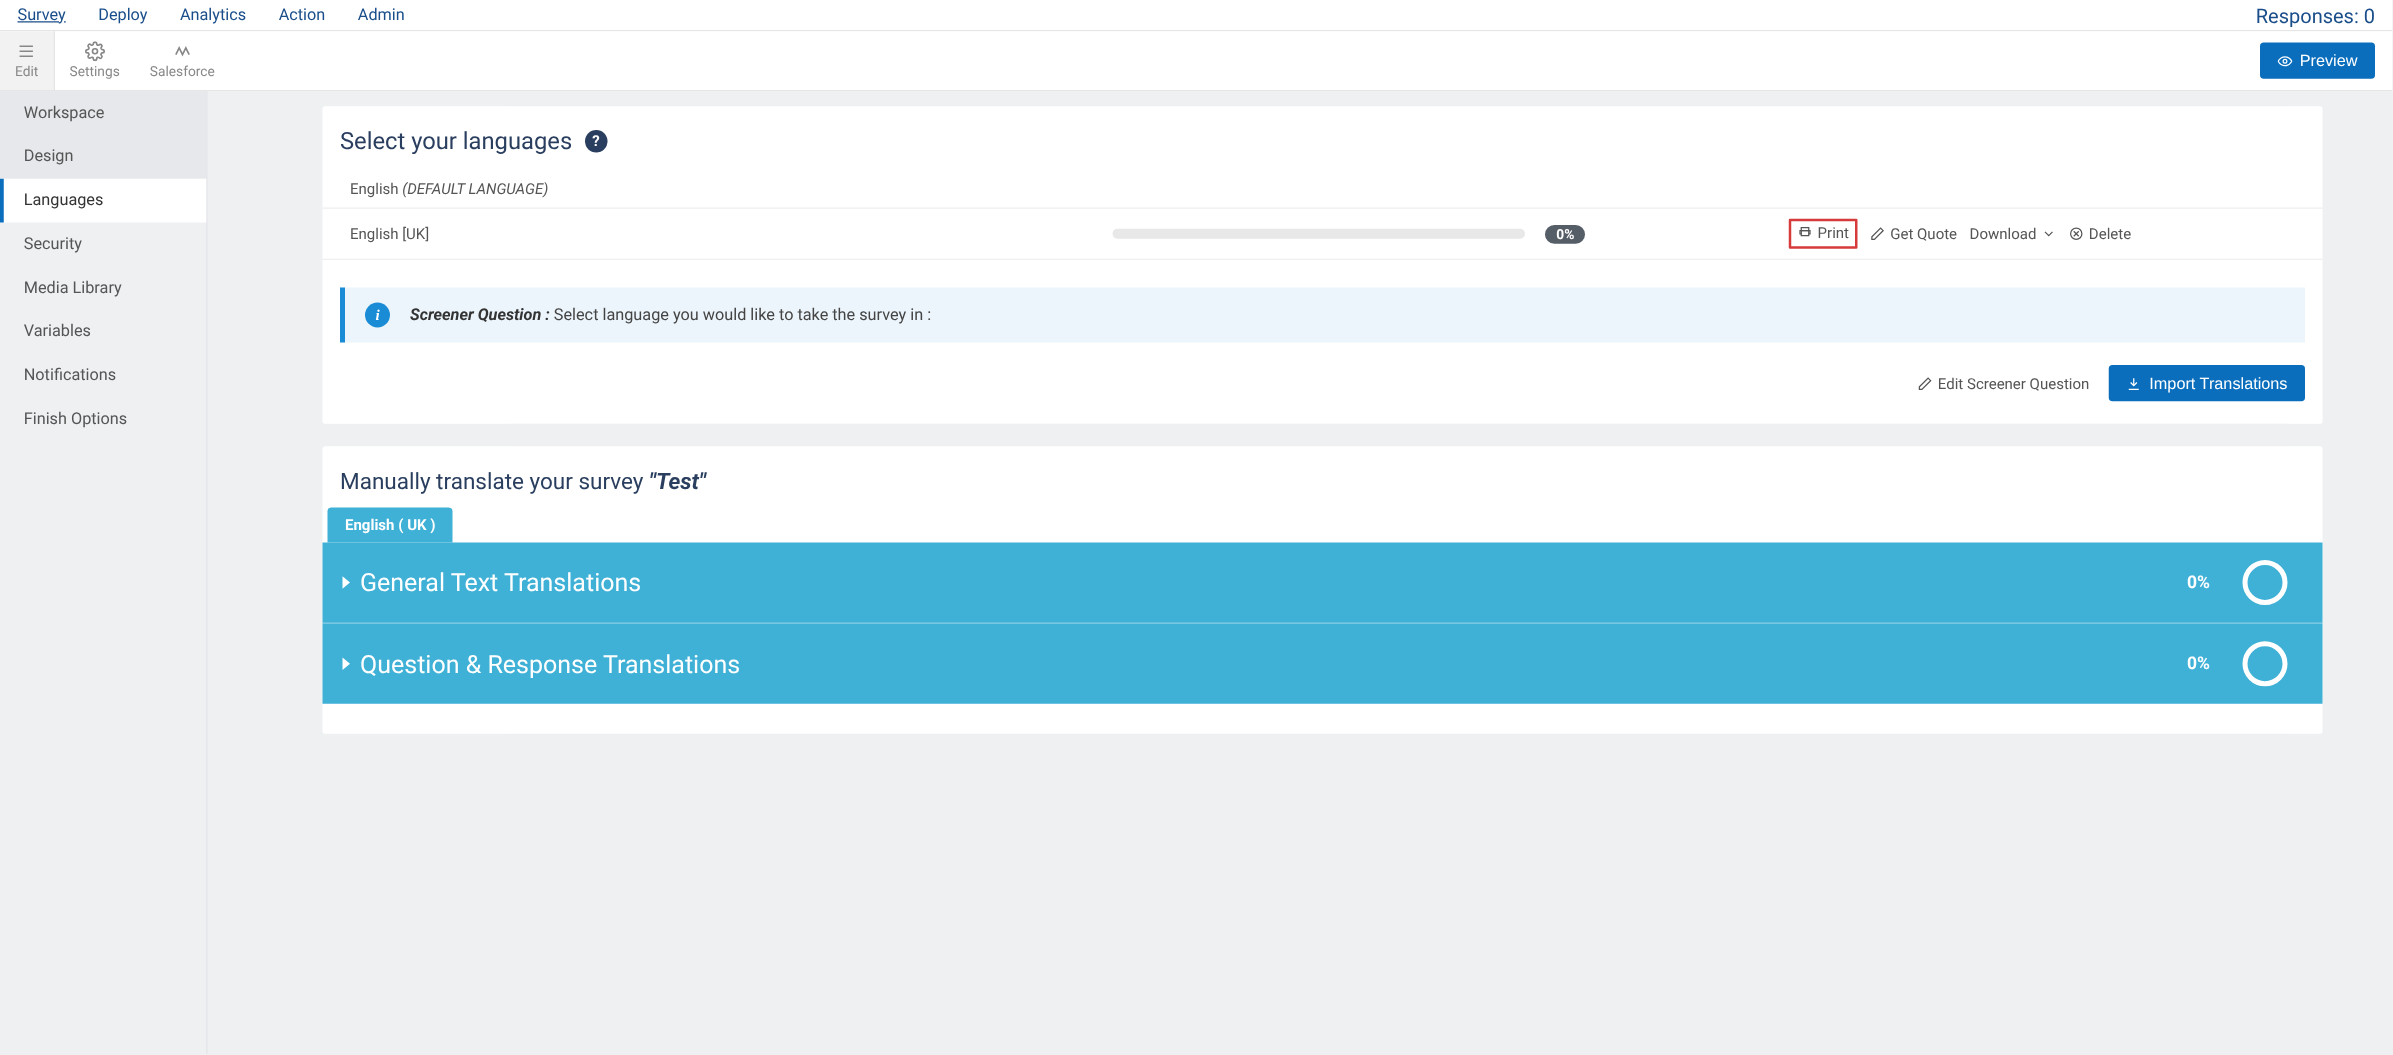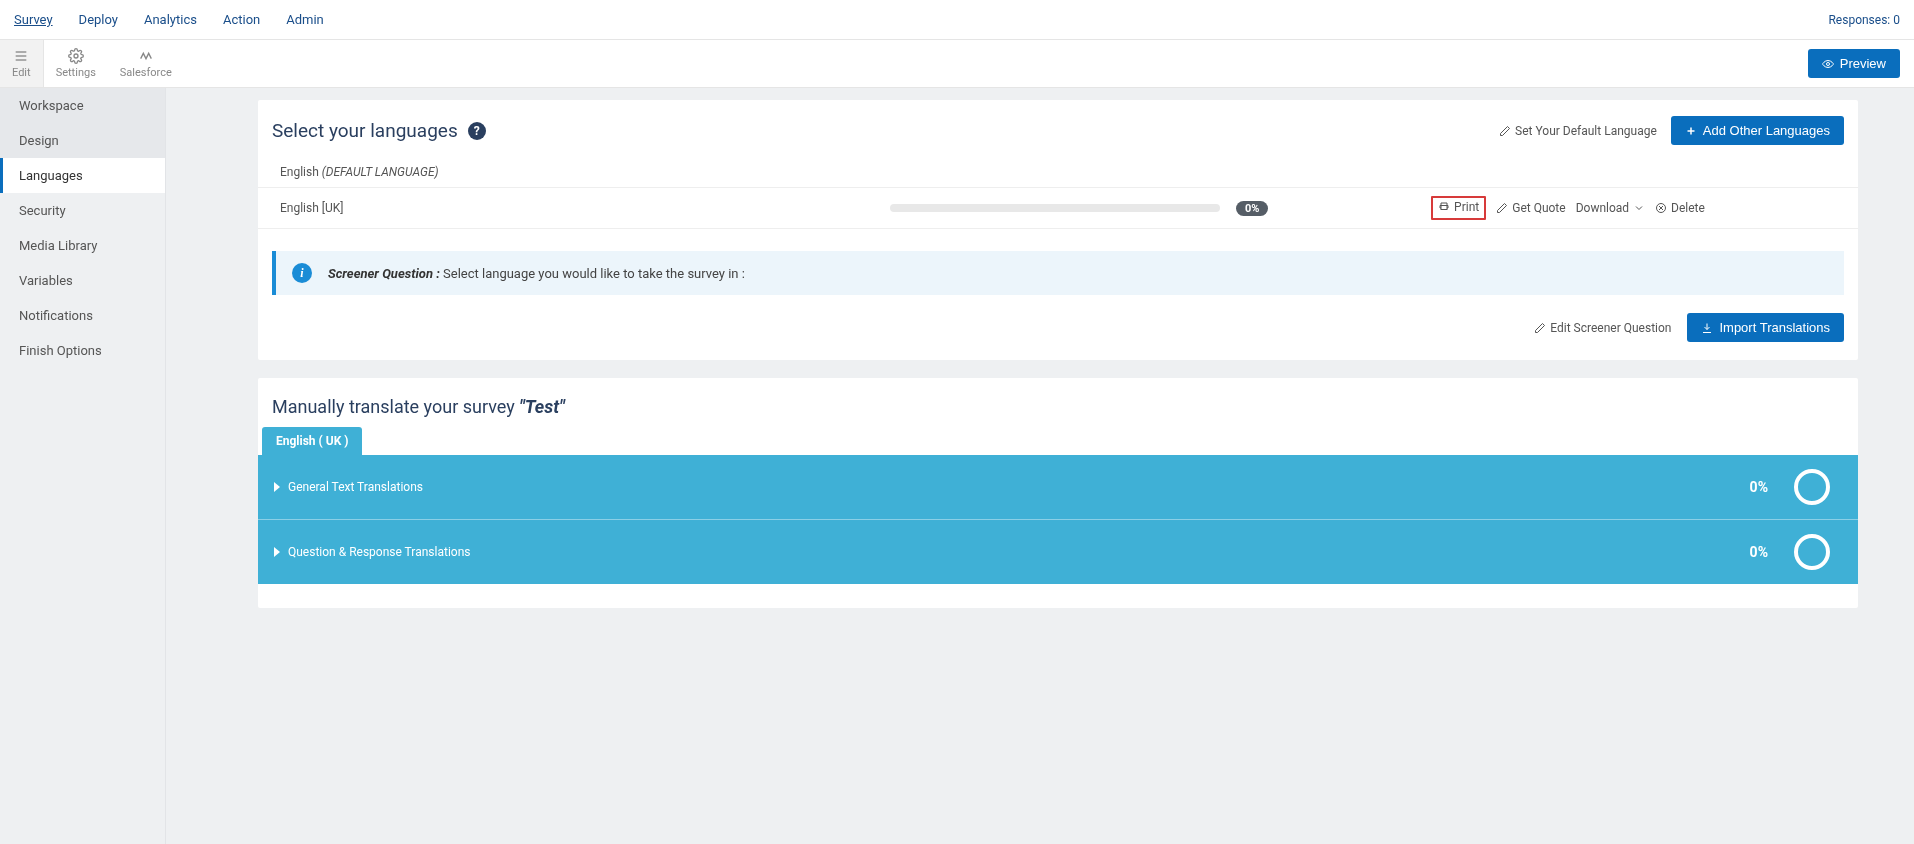--- a/index.html
+++ b/index.html
@@ -14,31 +14,31 @@
 }
 
 
 .topnav {
   display: flex;
   align-items: center;
   justify-content: space-between;
   background: #fff;
   border-bottom: 1px solid #e5e5e5;
   padding: 0 14px;
-  height: 40px;
+  height: 25px;
 }
 .topnav-left { display:flex; gap:26px; }
 .topnav-left a {
   color:#1a4e8a;
   text-decoration:none;
   font-size:13px;
   padding:2px 0;
 }
 .topnav-left a.active { text-decoration: underline; }
-.topnav-right { font-size:12px; color:#1a4e8a; }
+.topnav-right { font-size:16px; color:#1a4e8a; }
 
 
 .toolbar {
   display:flex;
   justify-content:space-between;
   align-items:center;
   background:#fff;
   border-bottom:1px solid #e5e5e5;
   height:48px;
   padding:0 14px 0 0;
@@ -246,21 +246,21 @@
   align-items:center;
   padding:14px 28px 14px 16px;
   border-bottom:1px solid rgba(255,255,255,0.4);
   cursor:pointer;
 }
 .acc-row:last-child { border-bottom:none; }
 .acc-left {
   display:flex;
   align-items:center;
   gap:8px;
-  font-size:12px;
+  font-size:20px;
 }
 .caret-right {
   width:0;height:0;
   border-top:5px solid transparent;
   border-bottom:5px solid transparent;
   border-left:6px solid #fff;
 }
 .acc-right {
   display:flex;
   align-items:center;
@@ -337,35 +337,20 @@
 
   <div class="main">
 
     <div class="card">
 
       <div class="section-header">
         <div class="section-title">
           <span>Select your languages</span>
           <span class="help-icon">?</span>
         </div>
-        <div class="section-actions">
-          <a class="link-action">
-            <svg class="mini-icon" viewBox="0 0 24 24" fill="none" stroke="#555" stroke-width="2">
-                <path d="M17 3l4 4L7 21H3v-4L17 3z"></path>
-              </svg>
-            <span>Set Your Default Language</span>
-          </a>
-          <button class="btn-primary">
-            <svg class="mini-icon" viewBox="0 0 24 24" fill="none" stroke="#fff" stroke-width="3">
-                <line x1="12" y1="5" x2="12" y2="19"></line>
-                <line x1="5" y1="12" x2="19" y2="12"></line>
-              </svg>
-            <span>Add Other Languages</span>
-          </button>
-        </div>
       </div>
 
       <div class="lang-table">
 
         <div class="lang-row">
           <div class="lang-name">
             <span>English</span>
             <em>(DEFAULT LANGUAGE)</em>
           </div>
         </div>

